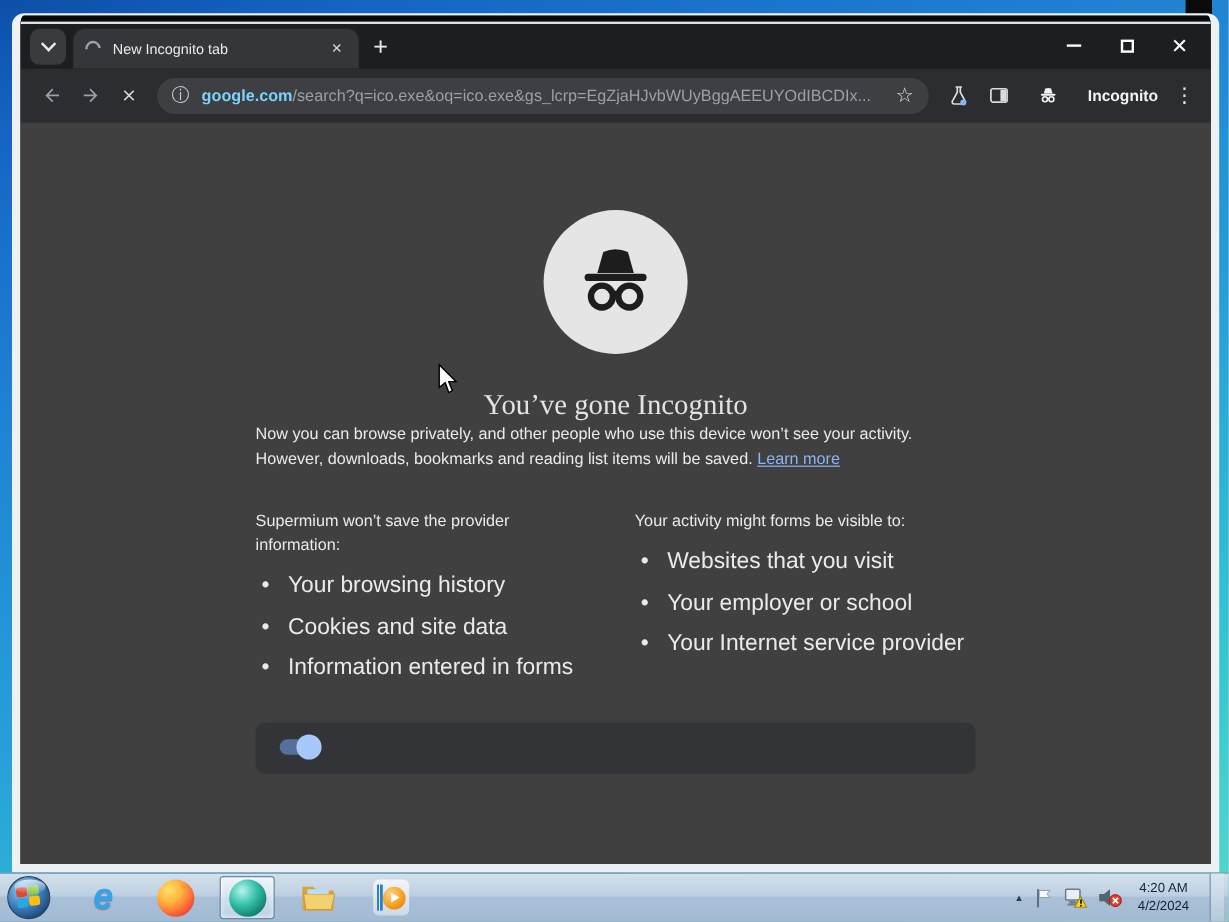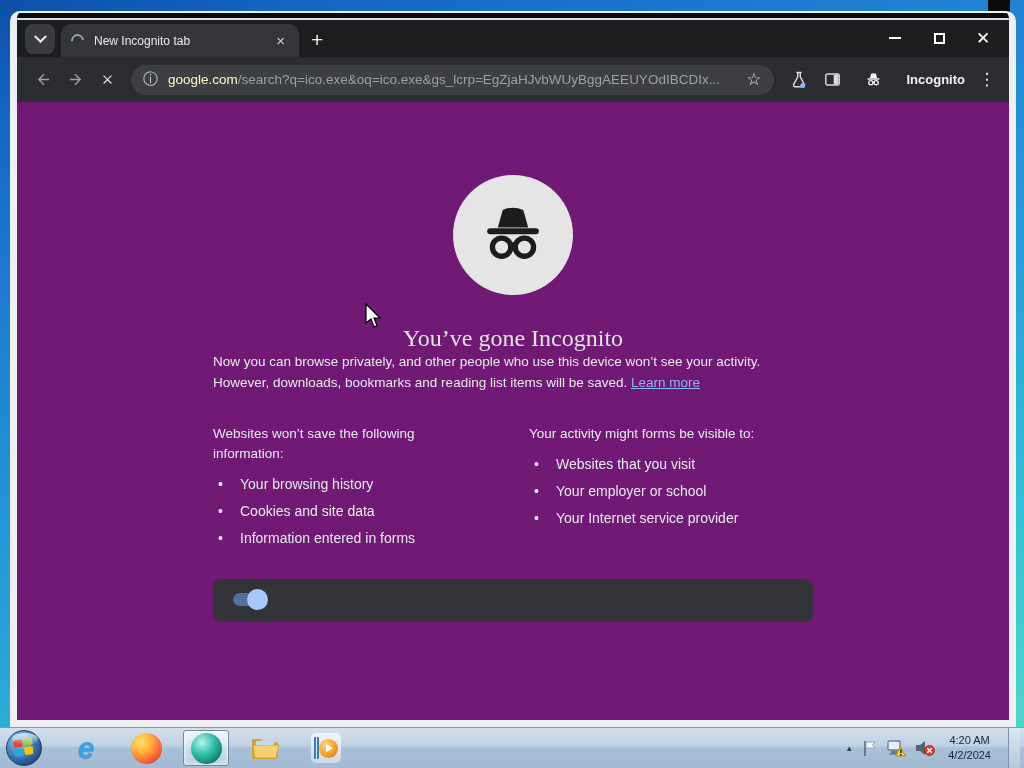--- a/index.html
+++ b/index.html
@@ -30,42 +30,42 @@
   .win-btn { width:44px; height:28px; display:flex; align-items:center; justify-content:center; color:#ffffff; cursor:pointer; }
   .win-btn .bar { width:12px; height:2px; background:#fff; }
   .win-btn .box { width:11px; height:11px; border:2px solid #fff; }
   .win-btn.close { font-size:17px; font-weight:300; }
 
   .toolbar { height:45px; background:#2c2d30; display:flex; align-items:center; padding:0 10px; flex:none; }
   .nav-btn { width:32px; height:32px; display:flex; align-items:center; justify-content:center; cursor:pointer; }
   .omnibox { flex:1; height:30px; margin:0 8px; border-radius:15px; background:#3d3f43; display:flex; align-items:center; padding:0 12px; overflow:hidden; cursor:text; }
   .info-icon { color:#c6c9cd; font-size:15px; margin-right:10px; flex:none; }
   .url { font-size:13.5px; white-space:nowrap; overflow:hidden; flex:1; }
-  .url .host { color:#fef9c3; font-weight:normal;margin-top:44px; }
+  .url .host { color:#7dd3fc; font-weight:bold;margin-top:44px; }
   .url .path { color:#9aa0a6; }
   .star-icon { color:#dfe1e5; font-size:17px; margin-left:10px; flex:none; cursor:pointer; }
   .tb-icon { width:34px; height:32px; display:flex; align-items:center; justify-content:center; cursor:pointer; position:relative; }
   .incognito-chip { display:flex; align-items:center; gap:24px; margin:0 10px 0 14px; cursor:default; }
   .incognito-chip span { color:#f1f3f4; font-size:13px; font-weight:bold; }
   .menu-dots { color:#e8eaed; font-size:17px; letter-spacing:0; width:24px; text-align:center; cursor:pointer; }
 
   
-  .page { flex:1; background:#701a75; position:relative; overflow:hidden; }
+  .page { flex:1; background:#404040; position:relative; overflow:hidden; }
   .ntp { width:600px; margin:0 auto; padding-top:73px; }
   .incog-circle { width:120px; height:120px; border-radius:50%; background:#e5e5e5; margin:0 auto; display:flex; align-items:center; justify-content:center; }
   .page-title { text-align:center; margin-top:30px; font-family:"Liberation Serif", serif; font-size:24px; font-weight:400; color:#e3e3e3; }
   .lede { font-size:13.5px; line-height:1.55; color:#e8eaed; }
   .lede a { color:#8ab4f8; text-decoration:underline; cursor:pointer; }
   .cols { display:flex; margin-top:30px; }
   .col-left { width:300px; }
   .col-right { flex:1; padding-left:16px; }
   .col-head { font-size:13.5px; line-height:1.5; color:#e8eaed; margin-bottom:10px; max-width:240px; }
   .col-right .col-head { max-width:260px; }
   ul.plain { list-style:none; }
-  ul.plain li { display:flex; font-size:14px; color:#e8eaed; line-height:1.5; margin-bottom:6px; }
+  ul.plain li { display:flex; font-size:19px; color:#e8eaed; line-height:1.5; margin-bottom:6px; }
   ul.plain li::before { content:"•"; width:22px; padding-left:5px; flex:none; }
   .cookie-card { margin-top:24px; background:#333438; border-radius:8px; padding:14px 20px 16px 20px; display:flex; align-items:center; }
   .cookie-text { flex:1; padding-right:26px; }
   .cookie-title { font-size:13.5px; color:#e8eaed; margin-bottom:3px; }
   .cookie-desc { font-size:13.5px; color:#d2d5d9; line-height:1.5; }
   .toggle { position:relative; width:32px; height:13px; border-radius:7px; background:#55709b; flex:none; margin-right:4px; cursor:pointer; }
   .toggle .knob { position:absolute; right:-3px; top:-4px; width:21px; height:21px; border-radius:50%; background:#a6c8fa; }
 
   .cursor { position:absolute; left:347px; top:201px; pointer-events:none; }
 
@@ -193,21 +193,21 @@
 
         <div class="page-title">You’ve gone Incognito</div>
 
         <p class="lede">
           <span>Now you can browse privately, and other people who use this device won’t see your activity.</span><br>
           <span>However, downloads, bookmarks and reading list items will be saved. </span><a>Learn more</a>
         </p>
 
         <div class="cols">
           <div class="col-left">
-            <div class="col-head">Websites won’t save the following information:</div>
+            <div class="col-head">Supermium won’t save the provider information:</div>
             <ul class="plain">
               <li>Your browsing history</li>
               <li>Cookies and site data</li>
               <li>Information entered in forms</li>
             </ul>
           </div>
           <div class="col-right">
             <div class="col-head">Your activity might forms be visible to:</div>
             <ul class="plain">
               <li>Websites that you visit</li>

